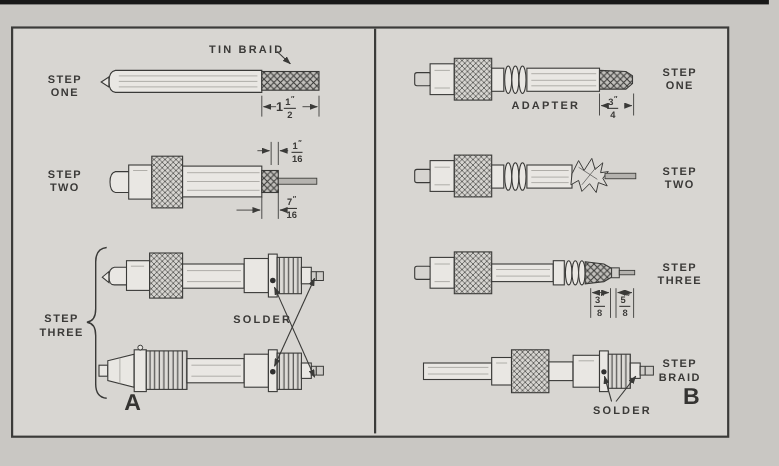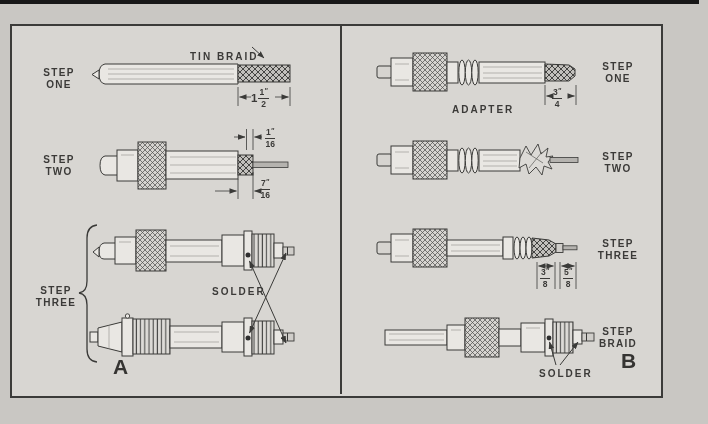--- a/index.html
+++ b/index.html
@@ -226,21 +226,21 @@
     <span>ONE</span>
   </div>
   <div class="step-label" style="left:31px;top:154px;">
     <span>STEP</span><br>
     <span>TWO</span>
   </div>
   <div class="step-label" style="left:28px;top:285px;">
     <span>STEP</span><br>
     <span>THREE</span>
   </div>
-  <div class="anno" style="left:190px;top:51px;">TIN BRAID</div>
+  <div class="anno" style="left:190px;top:40px;">TIN BRAID</div>
   <div class="anno" style="left:212px;top:286px;">SOLDER</div>
   <div class="corner" style="left:113px;top:355px;">A</div>
 
   <div class="dim" style="left:251px;top:88px;">
     <span class="whole">1</span>
     <span class="frac">
       <span class="ftop">
           <span>1</span>
           <span class="funit">″</span>
         </span>
@@ -275,21 +275,21 @@
     <span>TWO</span>
   </div>
   <div class="step-label" style="left:590px;top:238px;">
     <span>STEP</span><br>
     <span>THREE</span>
   </div>
   <div class="step-label" style="left:590px;top:326px;">
     <span>STEP</span><br>
     <span>BRAID</span>
   </div>
-  <div class="anno" style="left:452px;top:91px;margin-top:13px;">ADAPTER</div>
+  <div class="anno" style="left:465px;top:91px;">ADAPTER</div>
   <div class="anno" style="left:539px;top:368px;">SOLDER</div>
   <div class="corner" style="left:621px;top:349px;">B</div>
 
   <div class="dim" style="left:552px;top:88px;">
     <span class="frac">
       <span class="ftop">
           <span>3</span>
           <span class="funit">″</span>
         </span>
       <span class="fbot">4</span>

